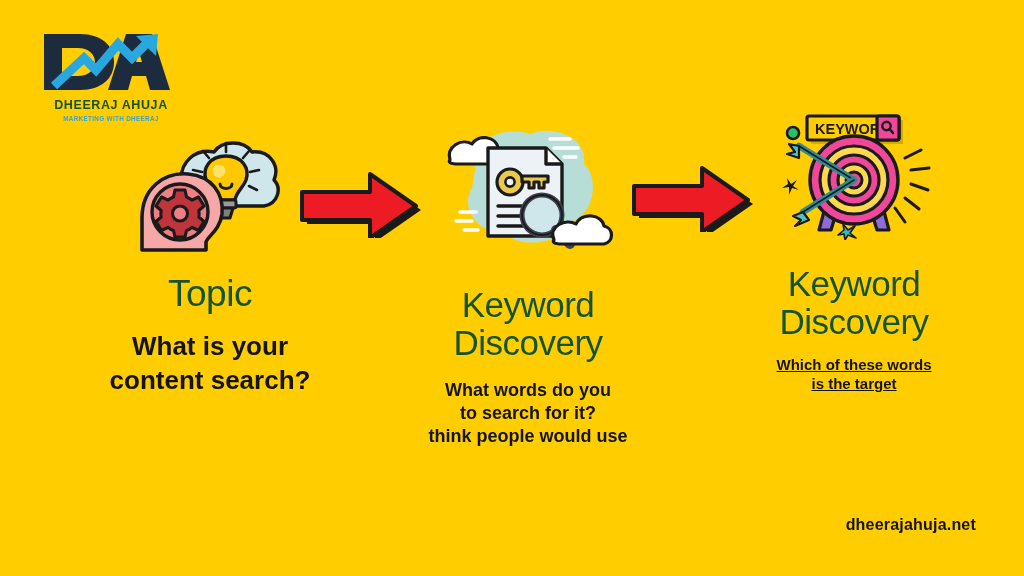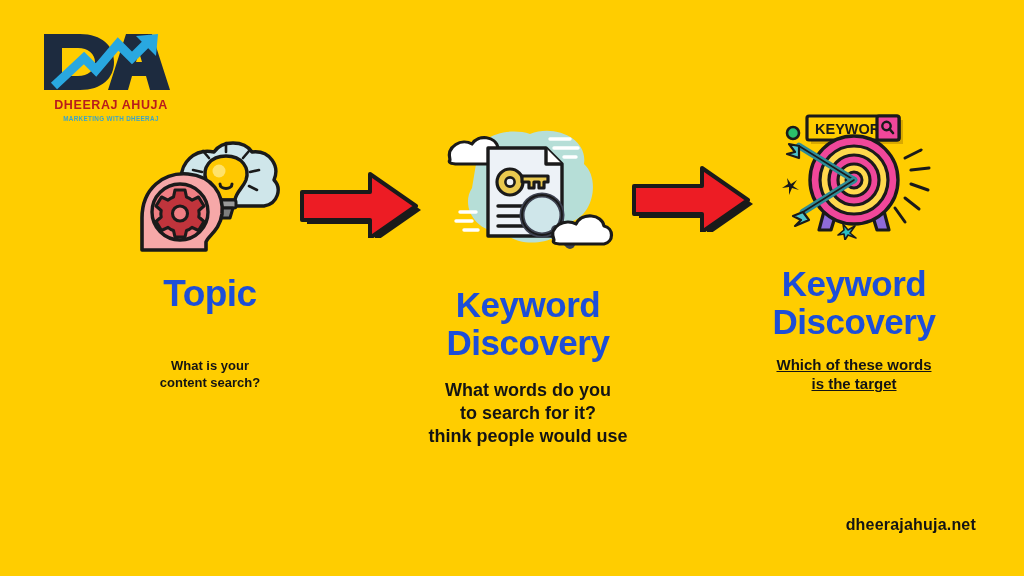--- a/index.html
+++ b/index.html
@@ -14,42 +14,42 @@
     width:1024px; height:576px;
     background:#FFCD00;
   }
 
   
   #logo { position:absolute; left:36px; top:28px; width:150px; height:100px; }
   #logo .mark { position:absolute; left:4px; top:0; width:130px; height:68px; }
   #logo .brand {
     position:absolute; left:2px; top:70px; width:146px;
     font-size:12.5px; font-weight:bold; letter-spacing:0.6px;
-    color:#b91c1c; text-align:center; white-space:nowrap;
+    color:#14532d; text-align:center; white-space:nowrap;
   }
   #logo .tagline {
     position:absolute; left:2px; top:87px; width:146px;
     font-size:6.3px; font-weight:bold; letter-spacing:0.35px;
     color:#3aa5c9; text-align:center; white-space:nowrap;
   }
 
   
   .col { position:absolute; text-align:center; }
   .col .icon { position:relative; margin:0 auto; }
   .col .heading {
-    font-weight:bold; color:#1d4ed8; line-height:1.08;
+    font-weight:normal; color:#14532d; line-height:1.08;
     letter-spacing:-0.5px;
   }
   .col .sub {
     font-weight:bold; color:#141414; line-height:1.30;
   }
 
   #col1 { left:96px; top:132px; width:228px; }
   #col1 .heading { font-size:37px; margin-top:22px; }
-  #col1 .sub { font-size:13px; margin-top:44px; }
+  #col1 .sub { font-size:26px; margin-top:16px; }
 
   #col2 { left:408px; top:120px; width:240px; }
   #col2 .heading { font-size:35px; margin-top:32px; }
   #col2 .sub { font-size:18px; margin-top:17px;text-align:center; }
 
   #col3 { left:730px; top:108px; width:248px; }
   #col3 .heading { font-size:35px; margin-top:25px; }
   #col3 .sub { font-size:15px; margin-top:14px;text-decoration:underline; }
 
   

